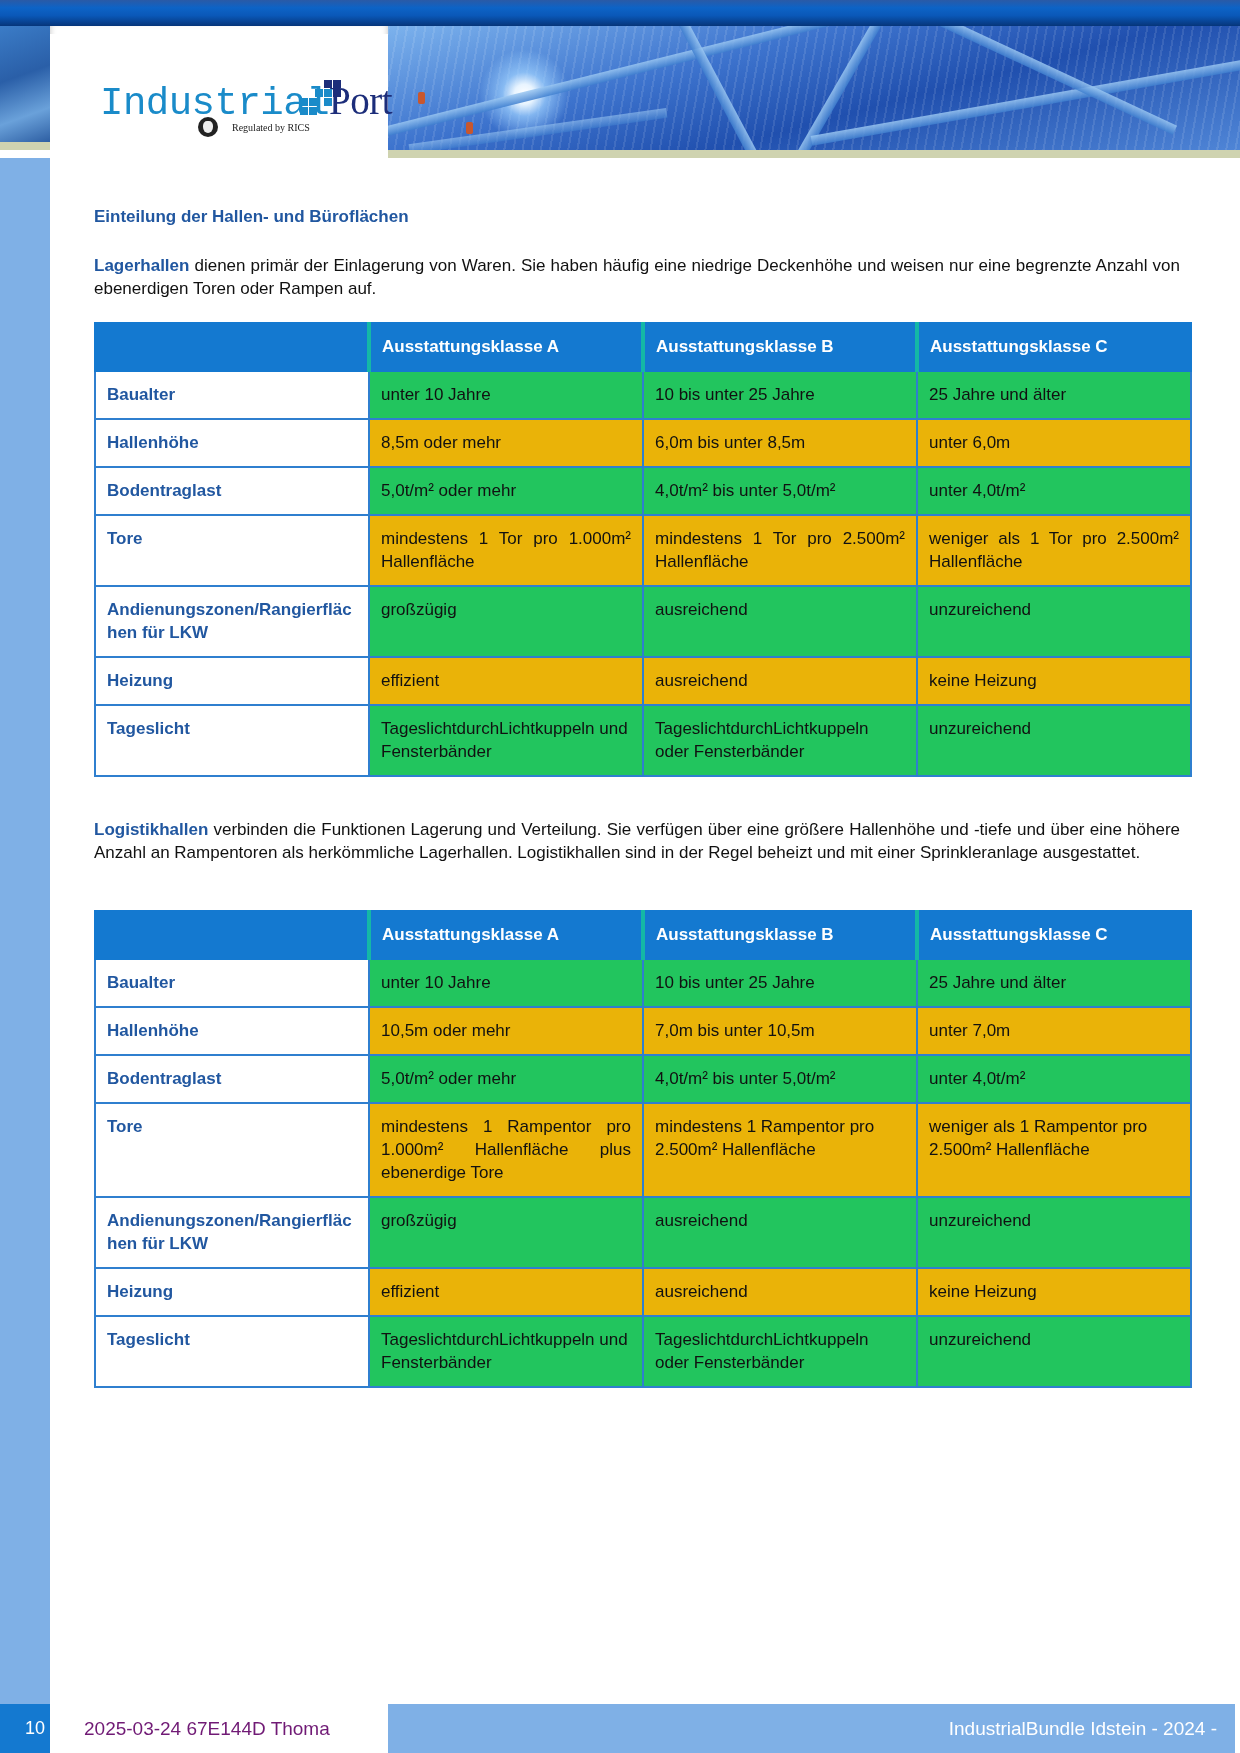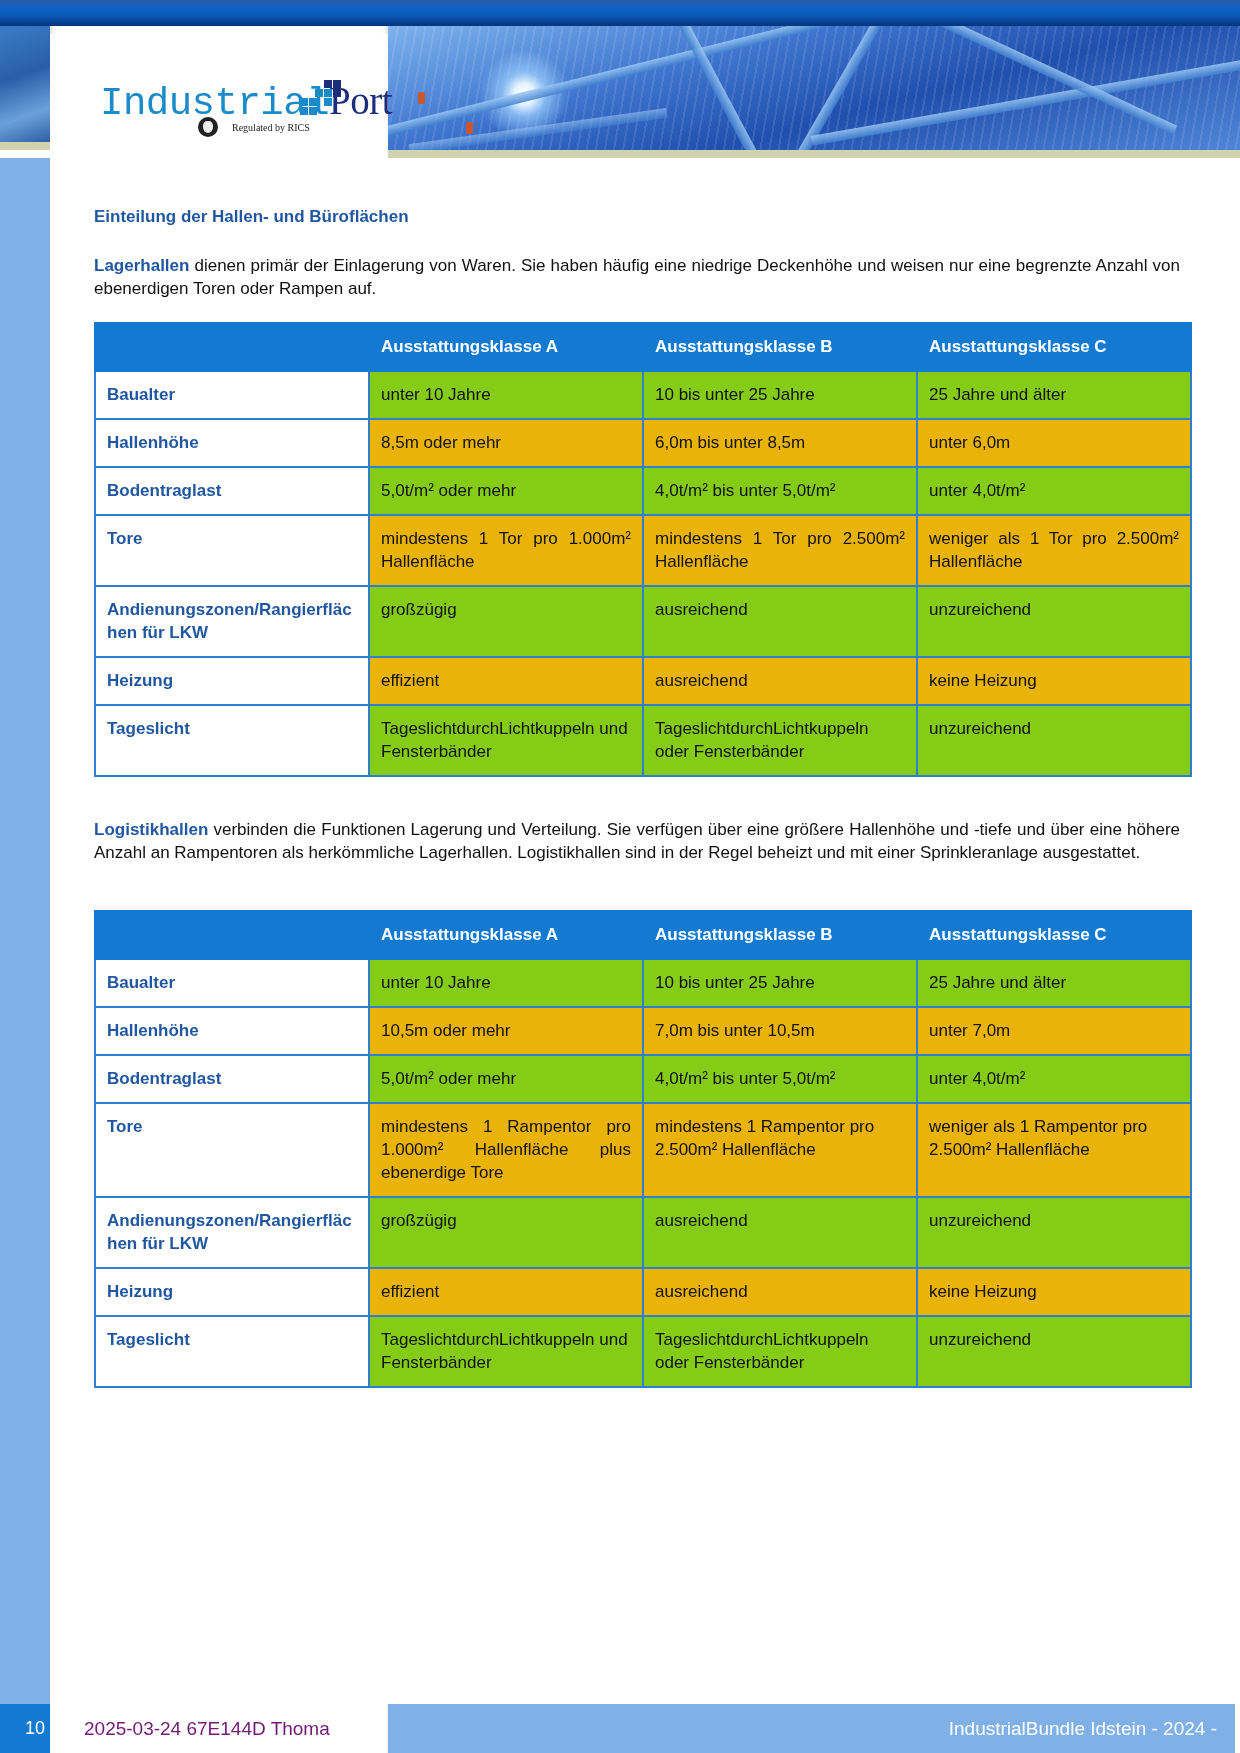--- a/index.html
+++ b/index.html
@@ -77,23 +77,23 @@
   table.spec {
     position: absolute; left: 0; width: 1096px; border-collapse: collapse; table-layout: fixed;
     font-size: 17px; line-height: 23px;
   }
   table.spec col.c0 { width: 274px; }
   table.spec col.c1, table.spec col.c2, table.spec col.c3 { width: 274px; }
   table.spec th, table.spec td { border: 2px solid #2f7fcf; padding: 11px 11px 12px 11px; vertical-align: top; text-align: left; }
   table.spec thead th {
     background: #1479d0; color: #ffffff; font-weight: bold; height: 46px; border-color: #1479d0;
   }
-  table.spec thead th + th { border-left: 2px solid #14b8a6; }
+  table.spec thead th + th { border-left: 4px solid #14b8a6; }
   table.spec td.label { color: #2157a0; font-weight: bold; background: #ffffff; }
-  table.spec td.val { color: #111; background: #84cc16; }
+  table.spec td.val { color: #111; background: #22c55e; }
   table.spec tr.shade td.val { background: #eab308; }
   table.spec td.just { text-align: justify; text-align-last: left; margin-left: 39px; }
 
   
   .footer-page {
     position: absolute; left: 0; top: 1704px; width: 50px; height: 49px; background: #1479d0;
     color: #ffffff; font-size: 18px; display: flex; align-items: center; justify-content: center; padding-left: 20px;
   }
   .footer-id {
     position: absolute; left: 84px; top: 1704px; height: 49px; display: flex; align-items: center;

